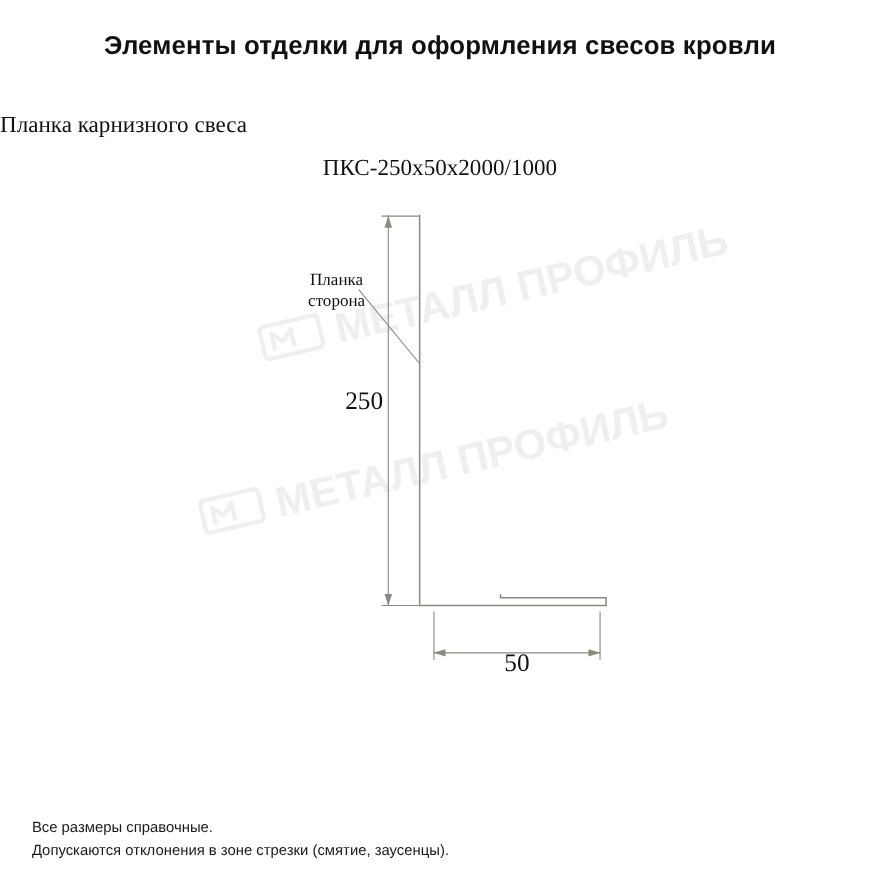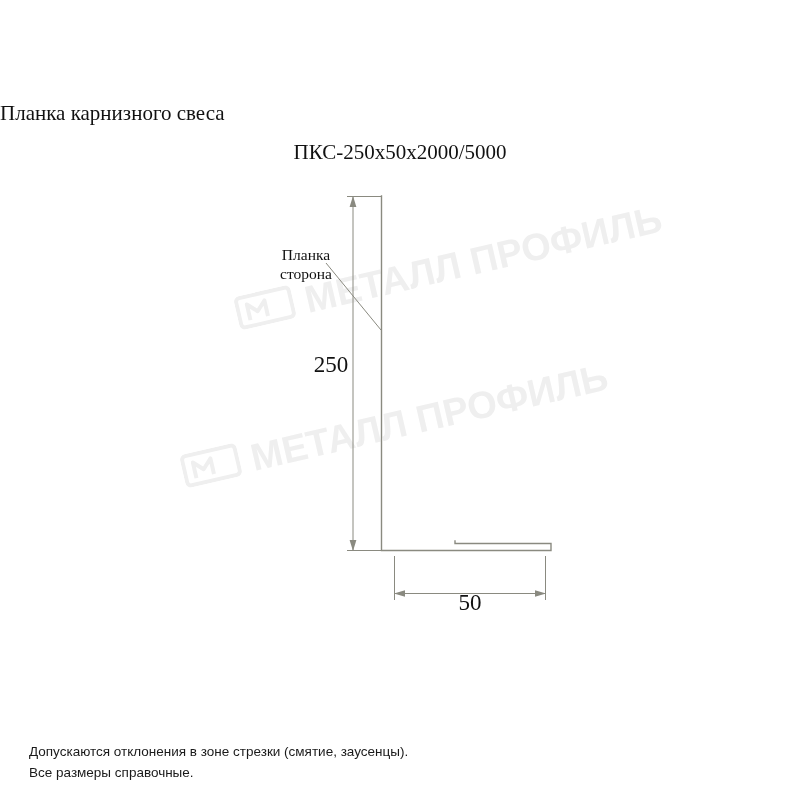--- a/index.html
+++ b/index.html
@@ -139,22 +139,23 @@
 
   <div class="wm wm2">
     <span class="wm-logo">
       <svg width="58" height="34" viewBox="0 0 58 34" aria-hidden="true">
         <rect x="2" y="2" width="54" height="30" rx="4" fill="none" stroke="#efefef" stroke-width="4"></rect>
         <path d="M12 26 L12 10 L21 19 L30 10 L30 26" fill="none" stroke="#efefef" stroke-width="4" stroke-linejoin="round"></path>
       </svg>
     </span><span>МЕТАЛЛ ПРОФИЛЬ</span>
   </div>
 
+  <div class="title">Элементы отделки для оформления свесов кровли</div>
   <div class="subtitle1">Планка карнизного свеса</div>
-  <div class="subtitle2">ПКС-250x50x2000/5000</div>
+  <div class="subtitle2">ПКС-250x50x2000/1000</div>
 
   <svg class="drawing" viewBox="0 0 800 800">
 
     <g stroke="#8a8a80" stroke-width="1.4" fill="none" stroke-linecap="square">
       <path d="M381.5 196 L381.5 550.5 L551 550.5 L551 543.5 L455 543.5 L455 541"></path>
     </g>
 
     <g stroke="#8a8a80" stroke-width="1" fill="none">
       <line x1="353" y1="196" x2="353" y2="550.5"></line>
       <line x1="347" y1="196.5" x2="381" y2="196.5"></line>
@@ -182,17 +183,17 @@
 
   <div class="callout">
     <div>Планка</div>
     <div>сторона</div>
   </div>
 
   <div class="dim-250">250</div>
   <div class="dim-50">50</div>
 
   <div class="footnotes">
+    <div>Все размеры справочные.</div>
     <div>Допускаются отклонения в зоне стрезки (смятие, заусенцы).</div>
-    <div>Все размеры справочные.</div>
   </div>
 
 </div>
 
 </body></html>

